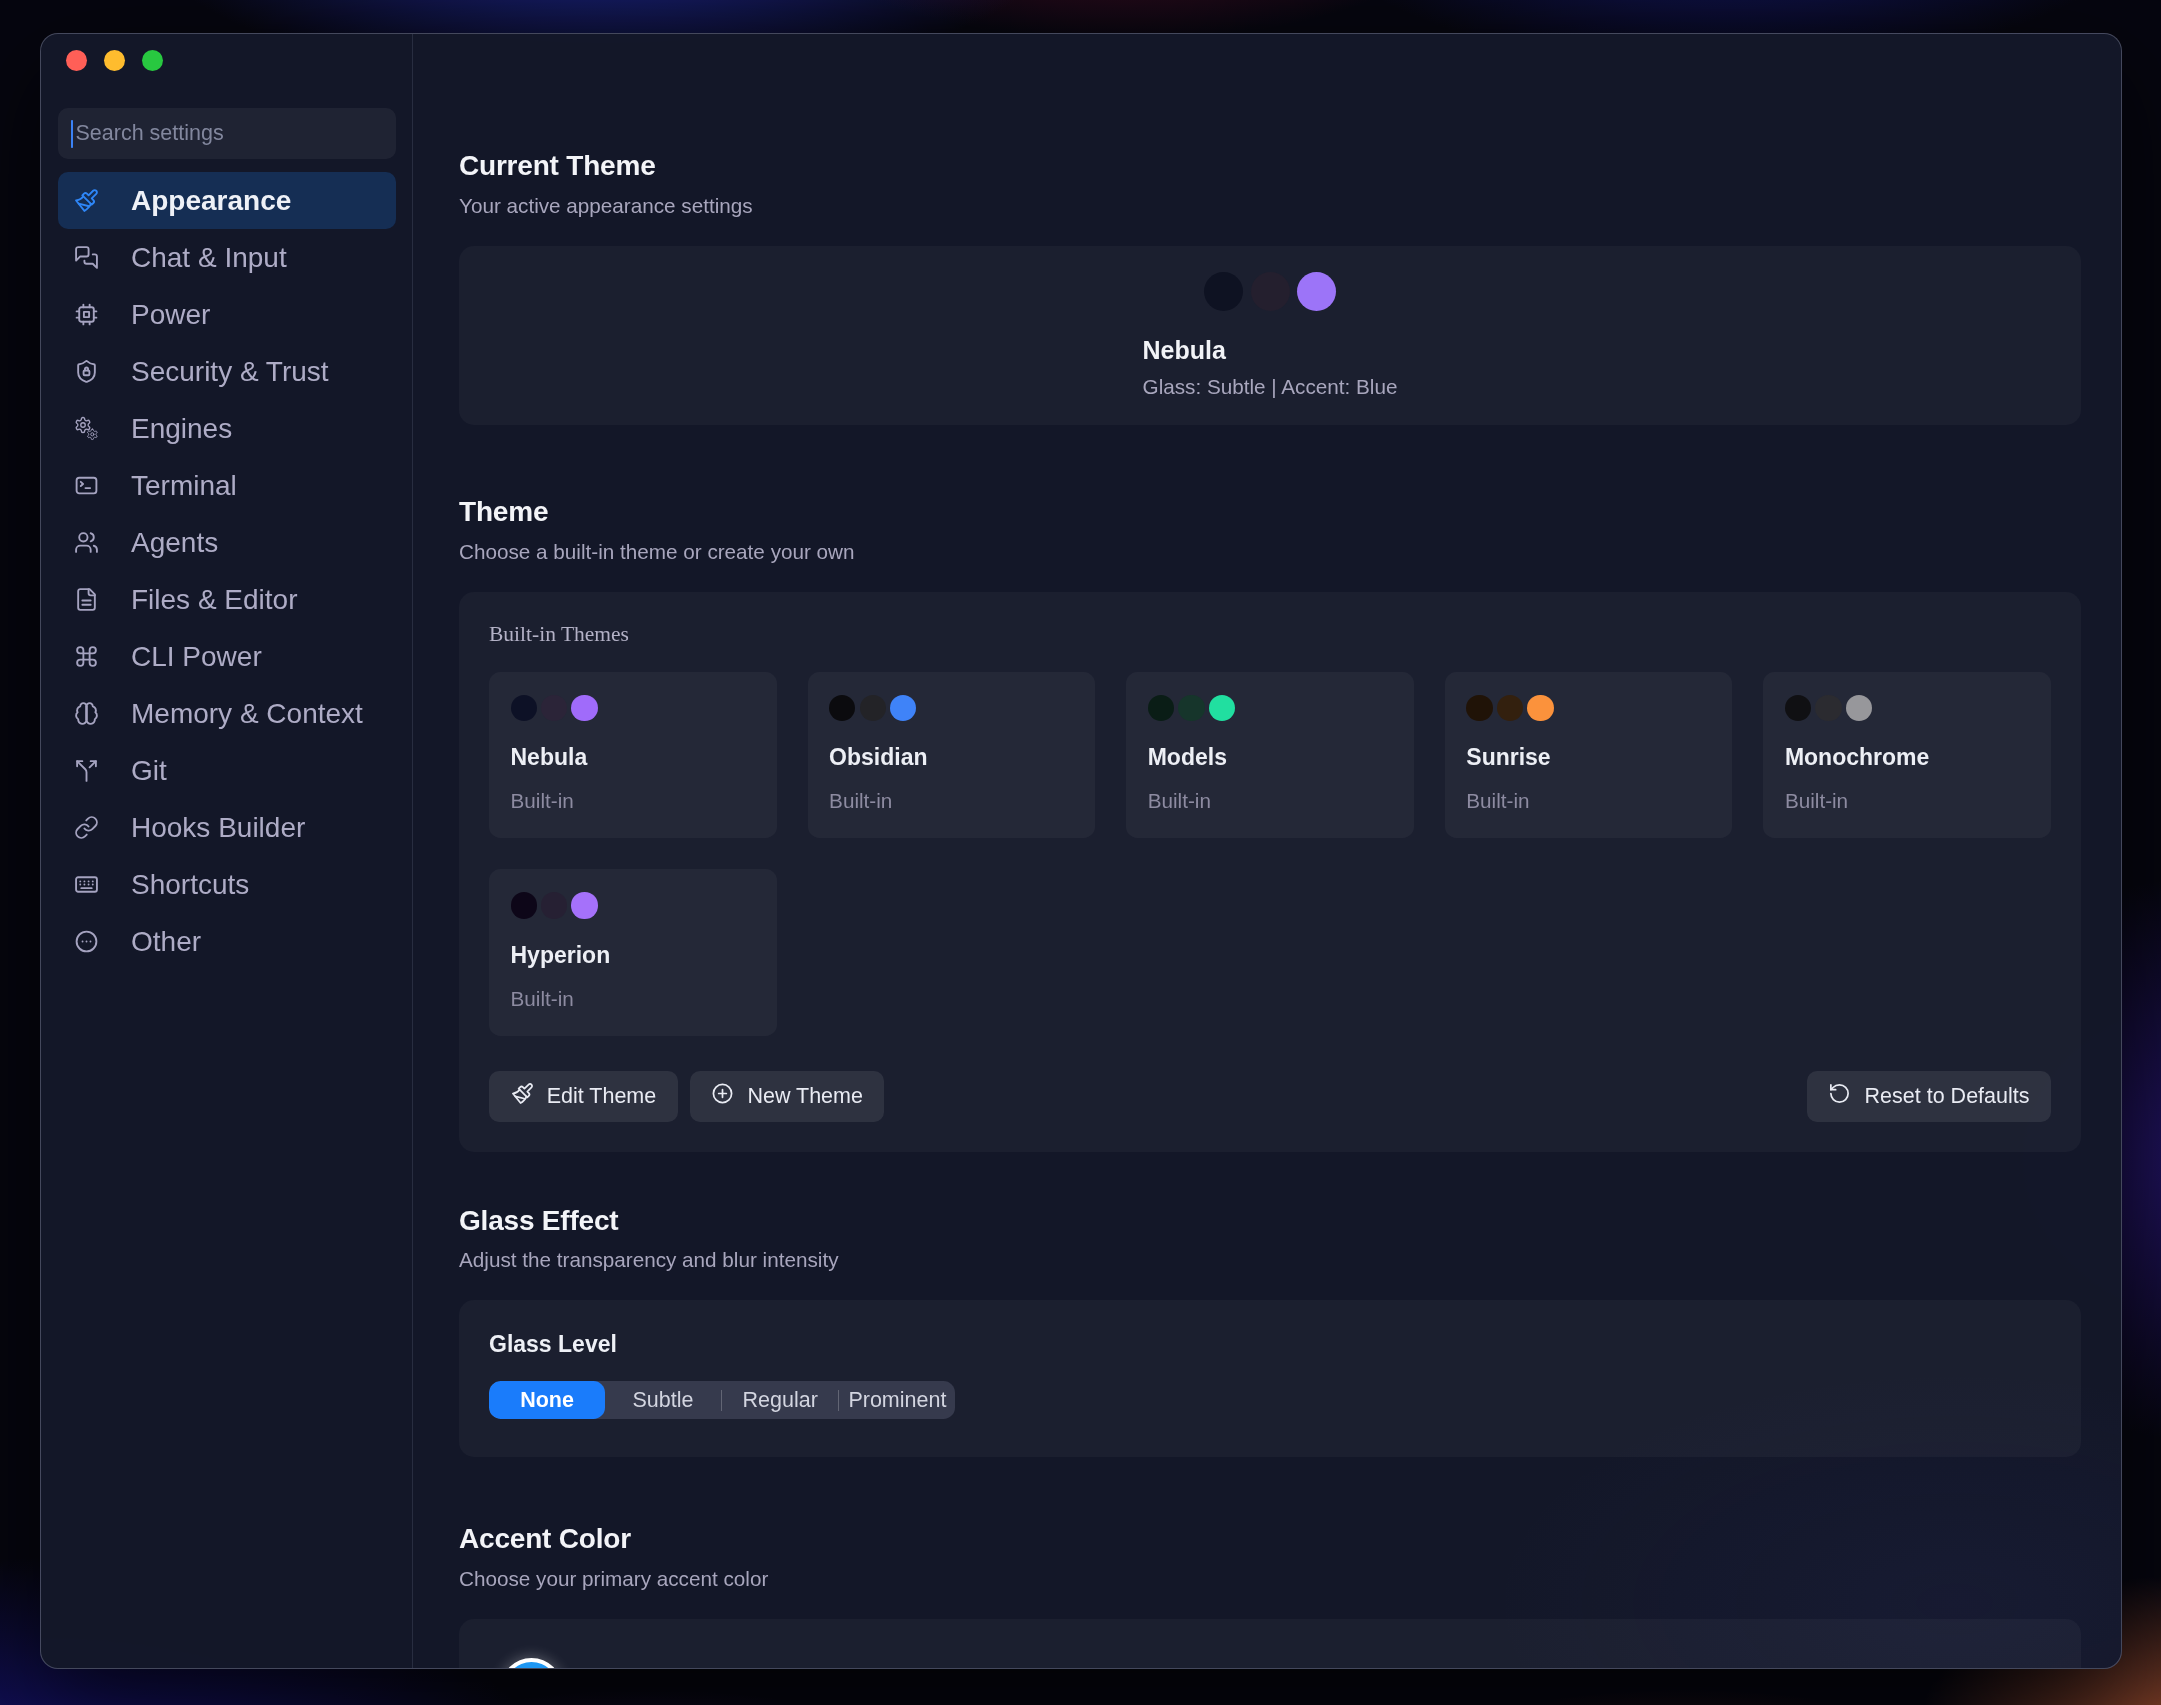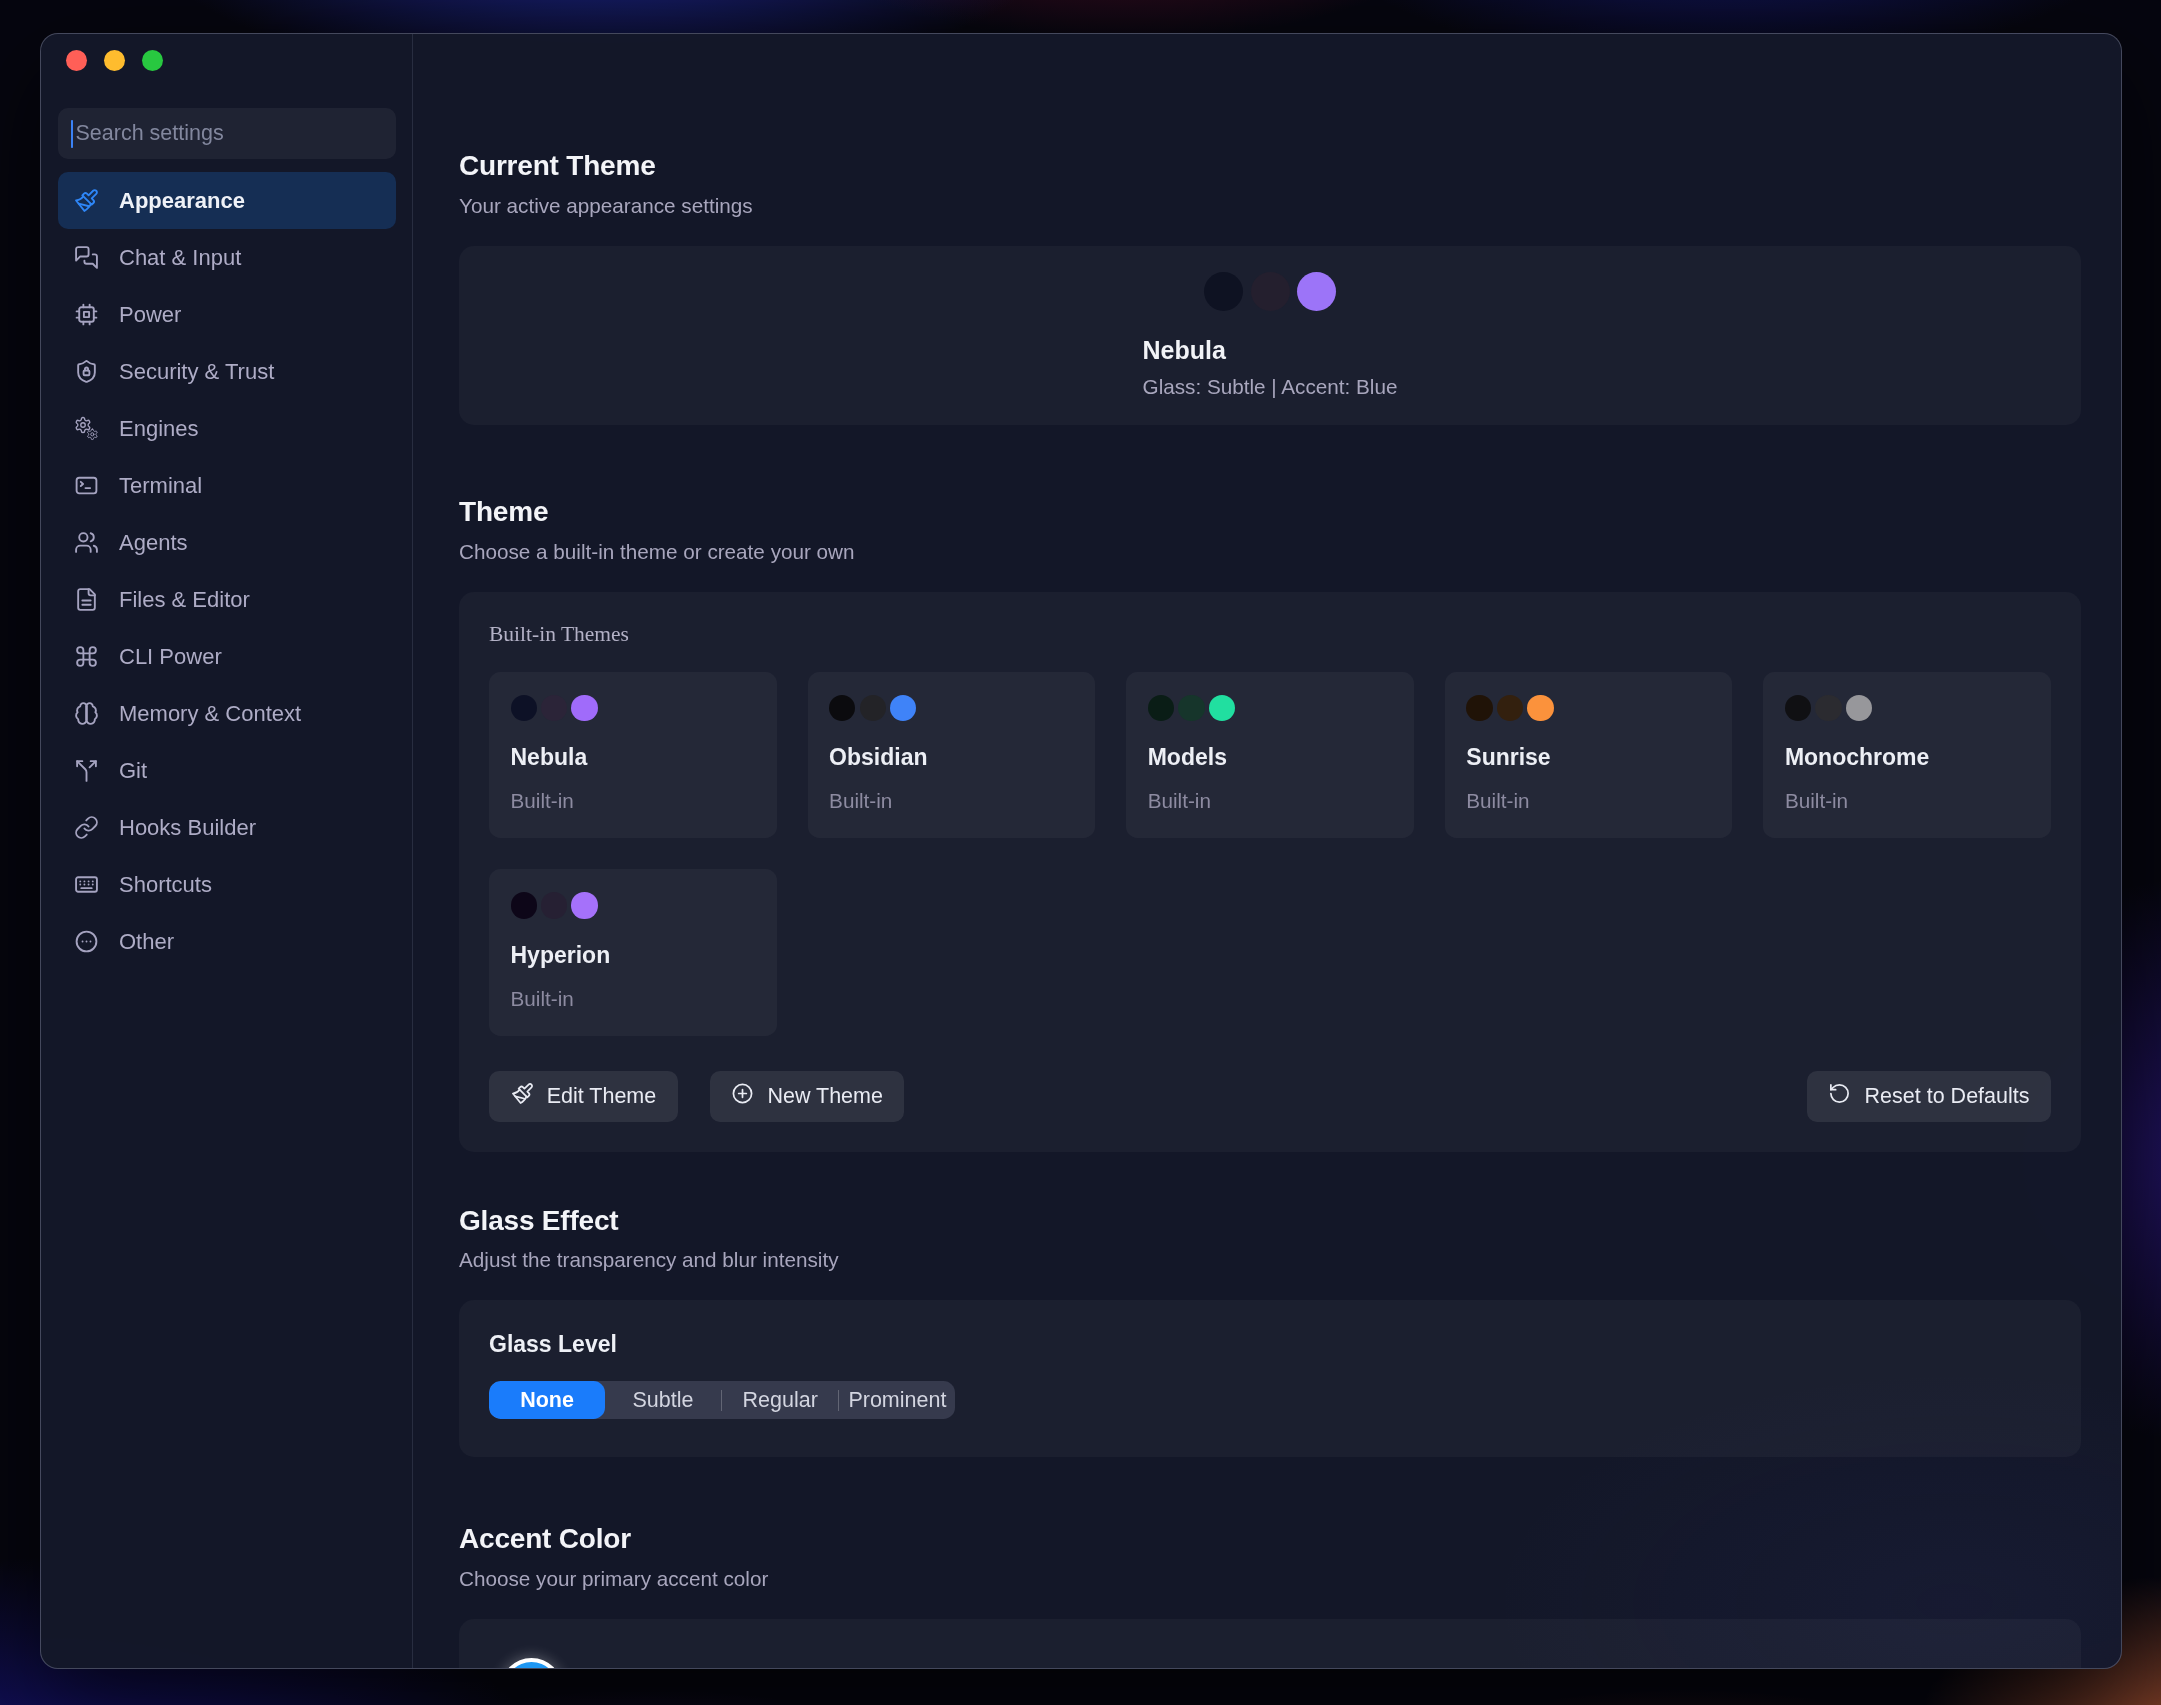--- a/index.html
+++ b/index.html
@@ -34,22 +34,22 @@
   .search-box { position:relative; margin-top:37px; }
   .search-box input {
     width:100%; height:51px; border:none; outline:none; border-radius:10px;
     background:rgba(255,255,255,.055); color:#e8eaf2; font-size:21.5px;
     padding:0 16.5px 0 18px; font-family:inherit;
   }
   .search-box input::placeholder { color:#82879e; }
   .caret { position:absolute; left:13.2px; top:11.6px; width:2.5px; height:28px; background:#3b82f6; border-radius:0.8px; }
   .nav { margin-top:13.2px; display:flex; flex-direction:column; }
   .nav-item {
-    height:57px; display:flex; align-items:center; gap:20px; padding:0 16.5px;
-    border-radius:10px; color:#aeacc6; font-size:22px; cursor:default;
+    height:57px; display:flex; align-items:center; gap:32px; padding:0 16.5px;
+    border-radius:10px; color:#aeacc6; font-size:28px; cursor:default;
   }
   .nav-item .nav-icon { width:25px; height:25px; display:flex; align-items:center; justify-content:center; color:#a5a3c0; }
   .nav-item .nav-icon svg { width:25px; height:25px; }
   .nav-item.selected { background:#152e54; color:#eef1f7; font-weight:700; }
   .nav-item.selected .nav-icon { color:#2e86f7; }
   
   .main { flex:1; padding:116px 40px 0 46px; overflow:hidden; }
   h2.sec { font-size:28px; font-weight:700; color:#f3f4f8; letter-spacing:-0.2px; }
   .sec-sub { font-size:20.7px; color:#a8a6bd; margin-top:11.6px; }
   .panel { background:rgba(255,255,255,.035); border-radius:15px;flex-direction:column; }
@@ -62,21 +62,21 @@
   
   .theme-sec { margin-top:71px; }
   .theme-panel { margin-top:28px; padding:30px; }
   .builtin-label { font-size:21.5px; color:#b3b1c6;font-family:Liberation Serif, serif; }
   .theme-grid { margin-top:25px; display:grid; grid-template-columns:repeat(5,1fr); gap:31px; }
   .theme-card { background:rgba(255,255,255,.045); border-radius:11.6px; padding:23px 21.5px 25px; cursor:pointer; }
   .swatch-sm { width:26.4px; height:26.4px; border-radius:50%; }
   .theme-card .swatch-row { gap:4.1px; }
   .theme-name { font-size:23px; font-weight:700; color:#edeff5; margin-top:23px; }
   .theme-badge { font-size:20.7px; color:#8d8ba1; margin-top:18px; }
-  .theme-actions { margin-top:35px; display:flex; gap:32px; align-items:flex-end; }
+  .theme-actions { margin-top:35px; display:flex; gap:12px; align-items:flex-end; }
   .btn {
     height:51px; display:inline-flex; align-items:center; gap:13.2px; padding:0 21.5px;
     background:rgba(255,255,255,.085); border:none; border-radius:10px;
     color:#e9ebf3; font-size:21.5px; font-family:inherit; cursor:pointer;
   }
   .btn svg { width:23px; height:23px; }
   .btn.reset { margin-left:auto; }
   
   .glass-sec { margin-top:53px; }
   .glass-panel { margin-top:28px; padding:31px 30px 38px; }

